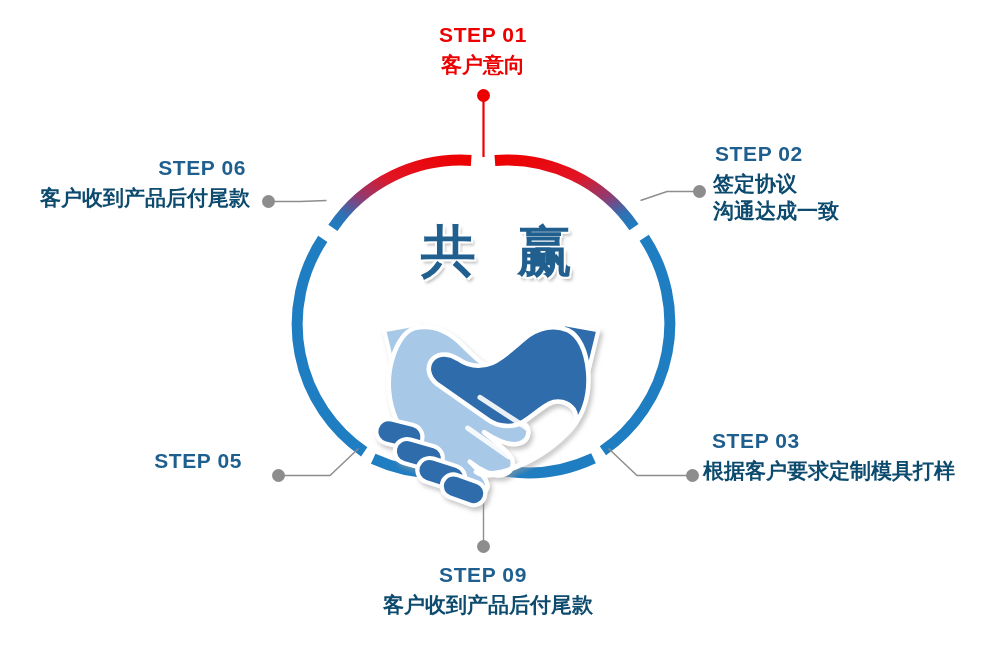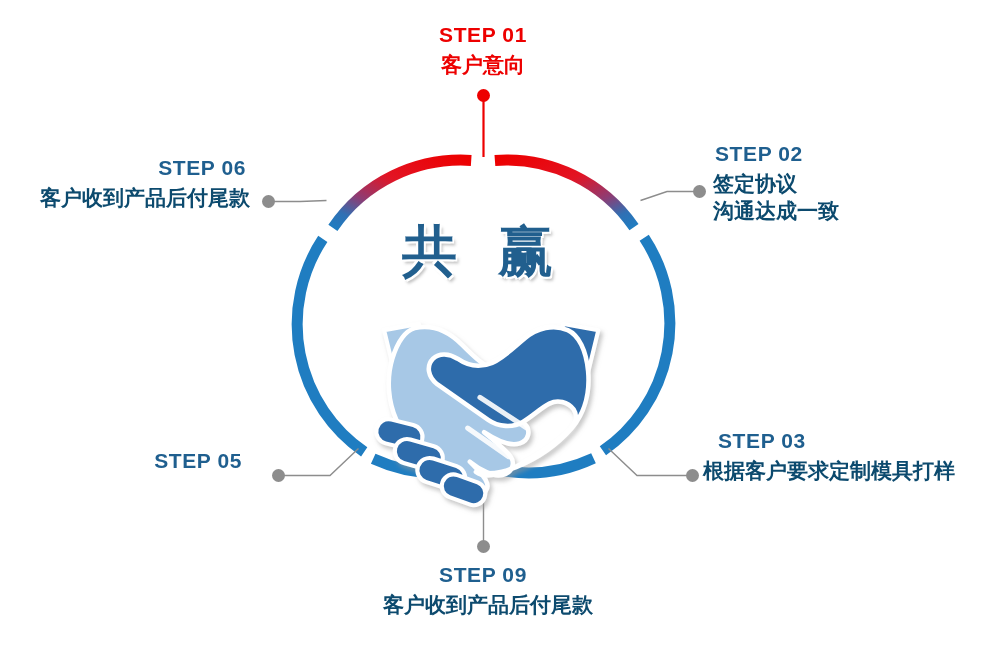--- a/index.html
+++ b/index.html
@@ -27,21 +27,21 @@
     height: 650px;
     pointer-events: none;
   }
 
   
   .center-word {
     position: absolute;
     left: 383px;
     top: 215px;
     width: 200px;
-    text-align: center;
+    text-align: right;
     font-family: "DejaVu Sans", "Liberation Sans", sans-serif;
     font-size: 55px;
     font-weight: bold;
     letter-spacing: 11px;
     color: #215f8e;
     text-shadow:
        1.8px 1.8px 0 #ffffff,
       -1.8px 1.8px 0 #ffffff,
        1.8px -1.8px 0 #ffffff,
       -1.8px -1.8px 0 #ffffff,
@@ -85,21 +85,21 @@
 
   
   #step-01 { left: 383px; top: 22px;  width: 200px; }
   #step-02 { left: 713px; top: 141px; width: 260px; }
   #step-03 { left: 703px; top: 428px; width: 290px; }
   #step-04 { left: 383px; top: 562px; width: 200px; }
   #step-05 { left: 40px;  top: 448px; width: 210px; }
   #step-06 { left: 10px;  top: 155px; width: 240px; }
 
   #step-02 .step-num { margin-left: 2px; }
-  #step-03 .step-num { margin-left: 15px; }
+  #step-03 .step-num { margin-left: 9px; }
   #step-05 .step-num { margin-right: 8px; }
   #step-06 .step-num { margin-right: 4px; }
 
   
   .dot {
     position: absolute;
     width: 13px;
     height: 13px;
     border-radius: 50%;
     background: #8d8d8d;

